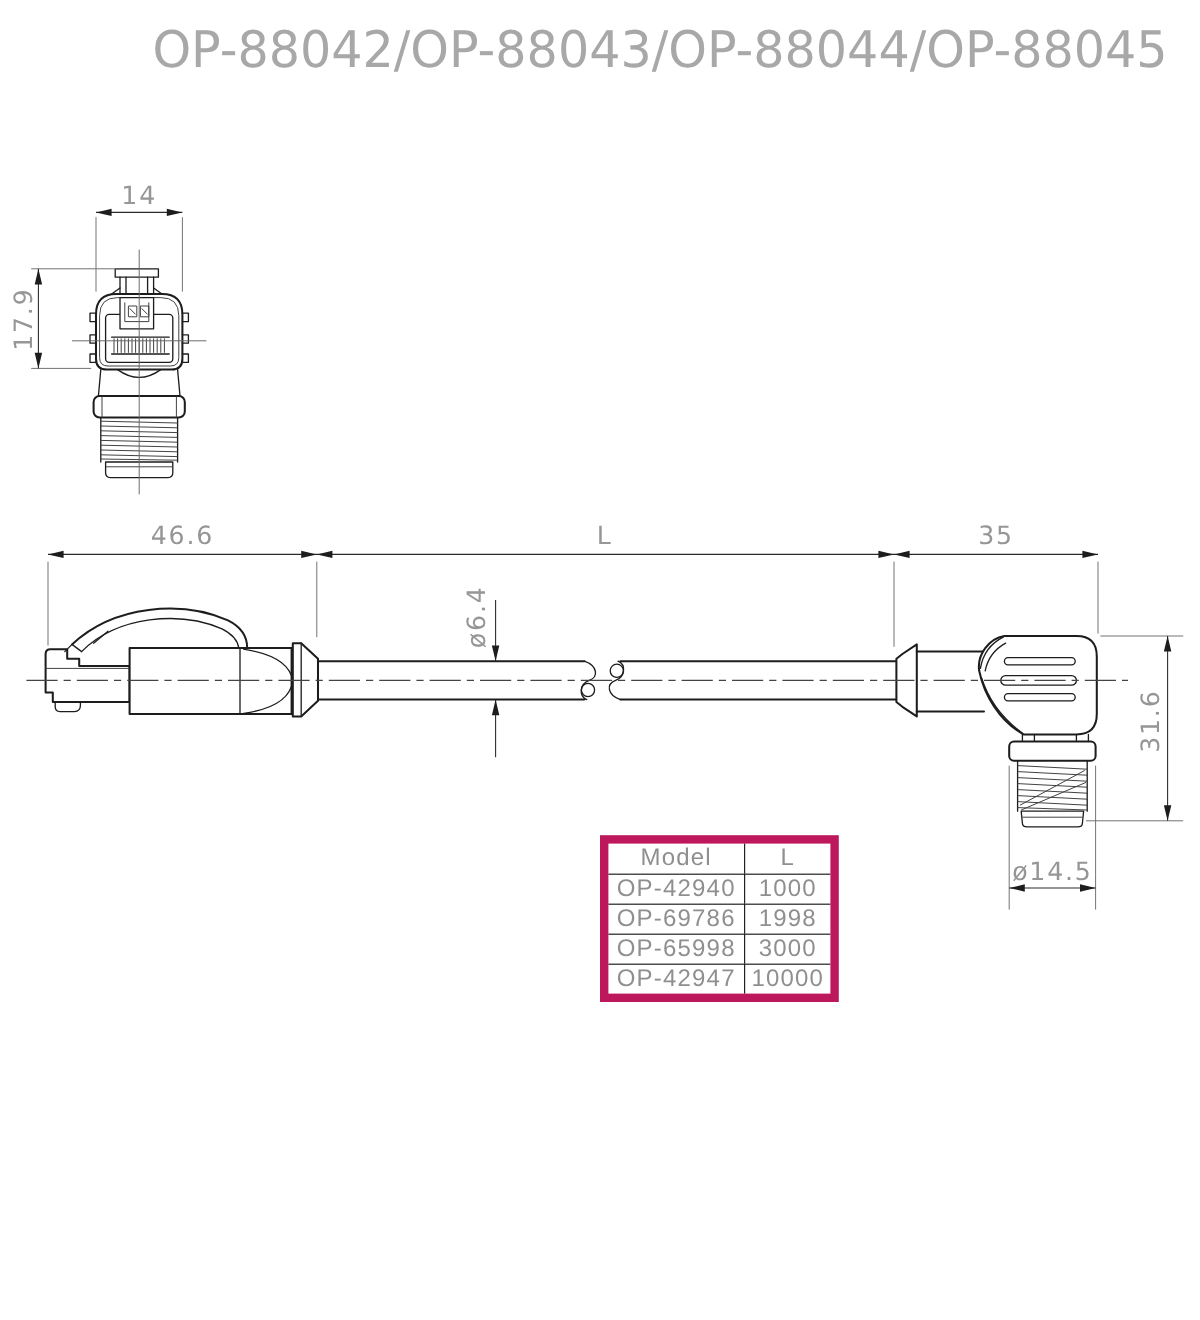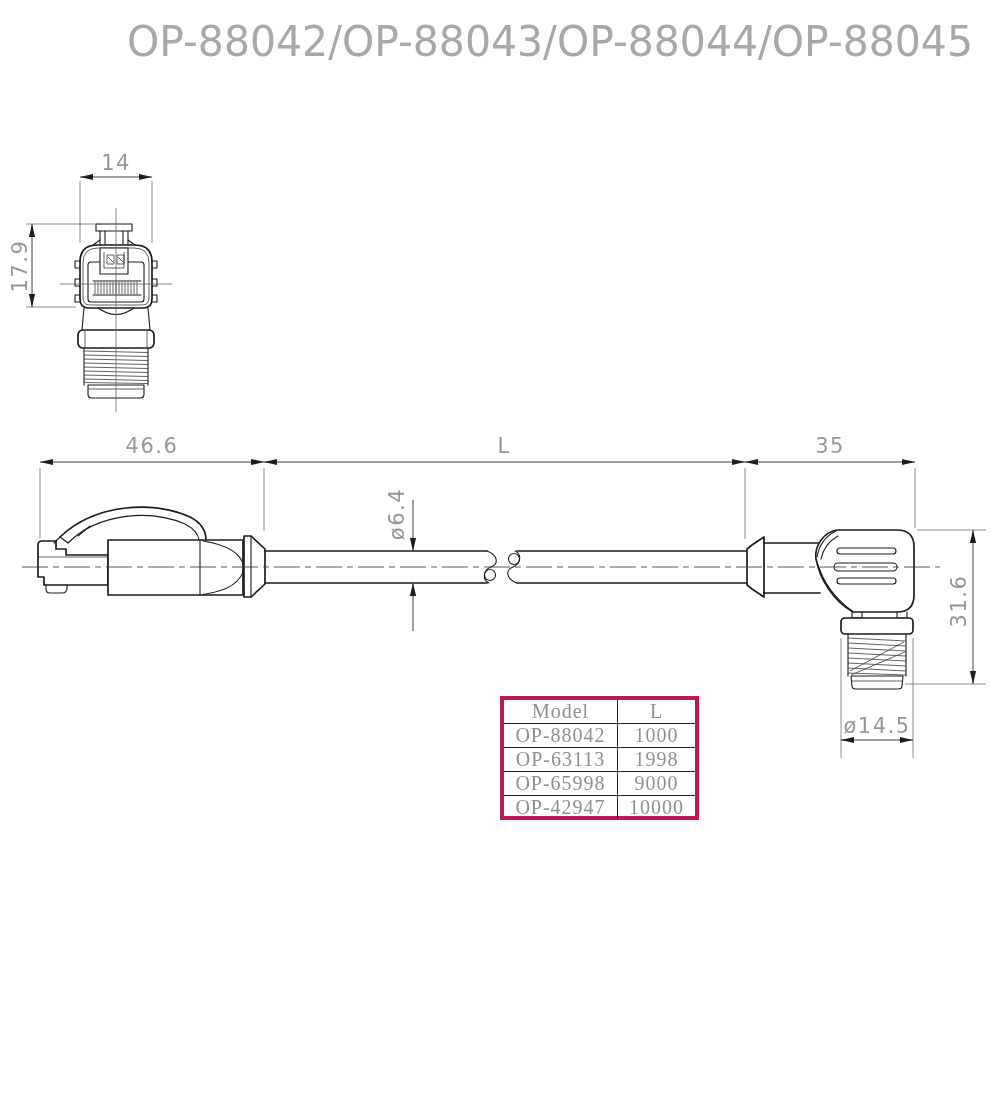--- a/index.html
+++ b/index.html
@@ -13,23 +13,23 @@
   .fw{fill:#fff;}
   .dim{stroke:#2b2b2b;stroke-width:.9;fill:none;}
   .ext{stroke:#6e6e6e;stroke-width:.8;fill:none;}
   .cl{stroke:#666;stroke-width:.8;fill:none;}
   .clc{stroke:#444;stroke-width:.9;fill:none;}
   .arr{fill:#1d1d1d;stroke:none;}
   .dimtext{font:400 21px "DejaVu Sans",sans-serif;fill:var(--dim_text,#969696);letter-spacing:1.5px;}
   .title-text{font:400 42px "DejaVu Sans",sans-serif;fill:var(--title_text,#a8a8a8);}
 
   
-  .model-table{position:absolute;left:500px;top:696px;width:199px;height:124px;border:4px solid #be185d;
+  .model-table{position:absolute;left:500px;top:696px;width:199px;height:139px;border:7px solid #be185d;
     display:grid;grid-template-columns:113px 1fr;grid-auto-rows:1fr;background:#fff;
-    font-family:Liberation Serif, serif;font-size:20px;color:var(--table_text,#8f8f8f);letter-spacing:1px;box-sizing:border-box;}
+    font-family:Liberation Sans, sans-serif;font-size:20px;color:var(--table_text,#8f8f8f);letter-spacing:1px;box-sizing:border-box;}
   .cell{display:flex;align-items:center;justify-content:center;}
   .col2{border-left:1.5px solid #222;}
   .rt{border-top:1.5px solid #222;}
 </style>
 </head>
 <body>
 
 <div id="page">
 
 <svg width="1000" height="1100" viewBox="0 0 1000 1100">
@@ -162,26 +162,26 @@
       <path class="arr" d="M841,740 L854,736.9 L854,743.1 Z M913,740 L900,736.9 L900,743.1 Z"></path>
       <text class="dimtext" x="877" y="733" text-anchor="middle">ø14.5</text>
     </g>
   </g>
 </svg>
 
 <div class="model-table">
   <div class="cell">Model</div>
   <div class="cell col2">L</div>
 
-  <div class="cell rt">OP-88042</div>
+  <div class="cell rt">OP-42940</div>
   <div class="cell rt col2">1000</div>
 
-  <div class="cell rt">OP-63113</div>
+  <div class="cell rt">OP-69786</div>
   <div class="cell rt col2">1998</div>
 
   <div class="cell rt">OP-65998</div>
-  <div class="cell rt col2">9000</div>
+  <div class="cell rt col2">3000</div>
 
   <div class="cell rt">OP-42947</div>
   <div class="cell rt col2">10000</div>
 </div>
 
 </div>
 
 </body></html>

